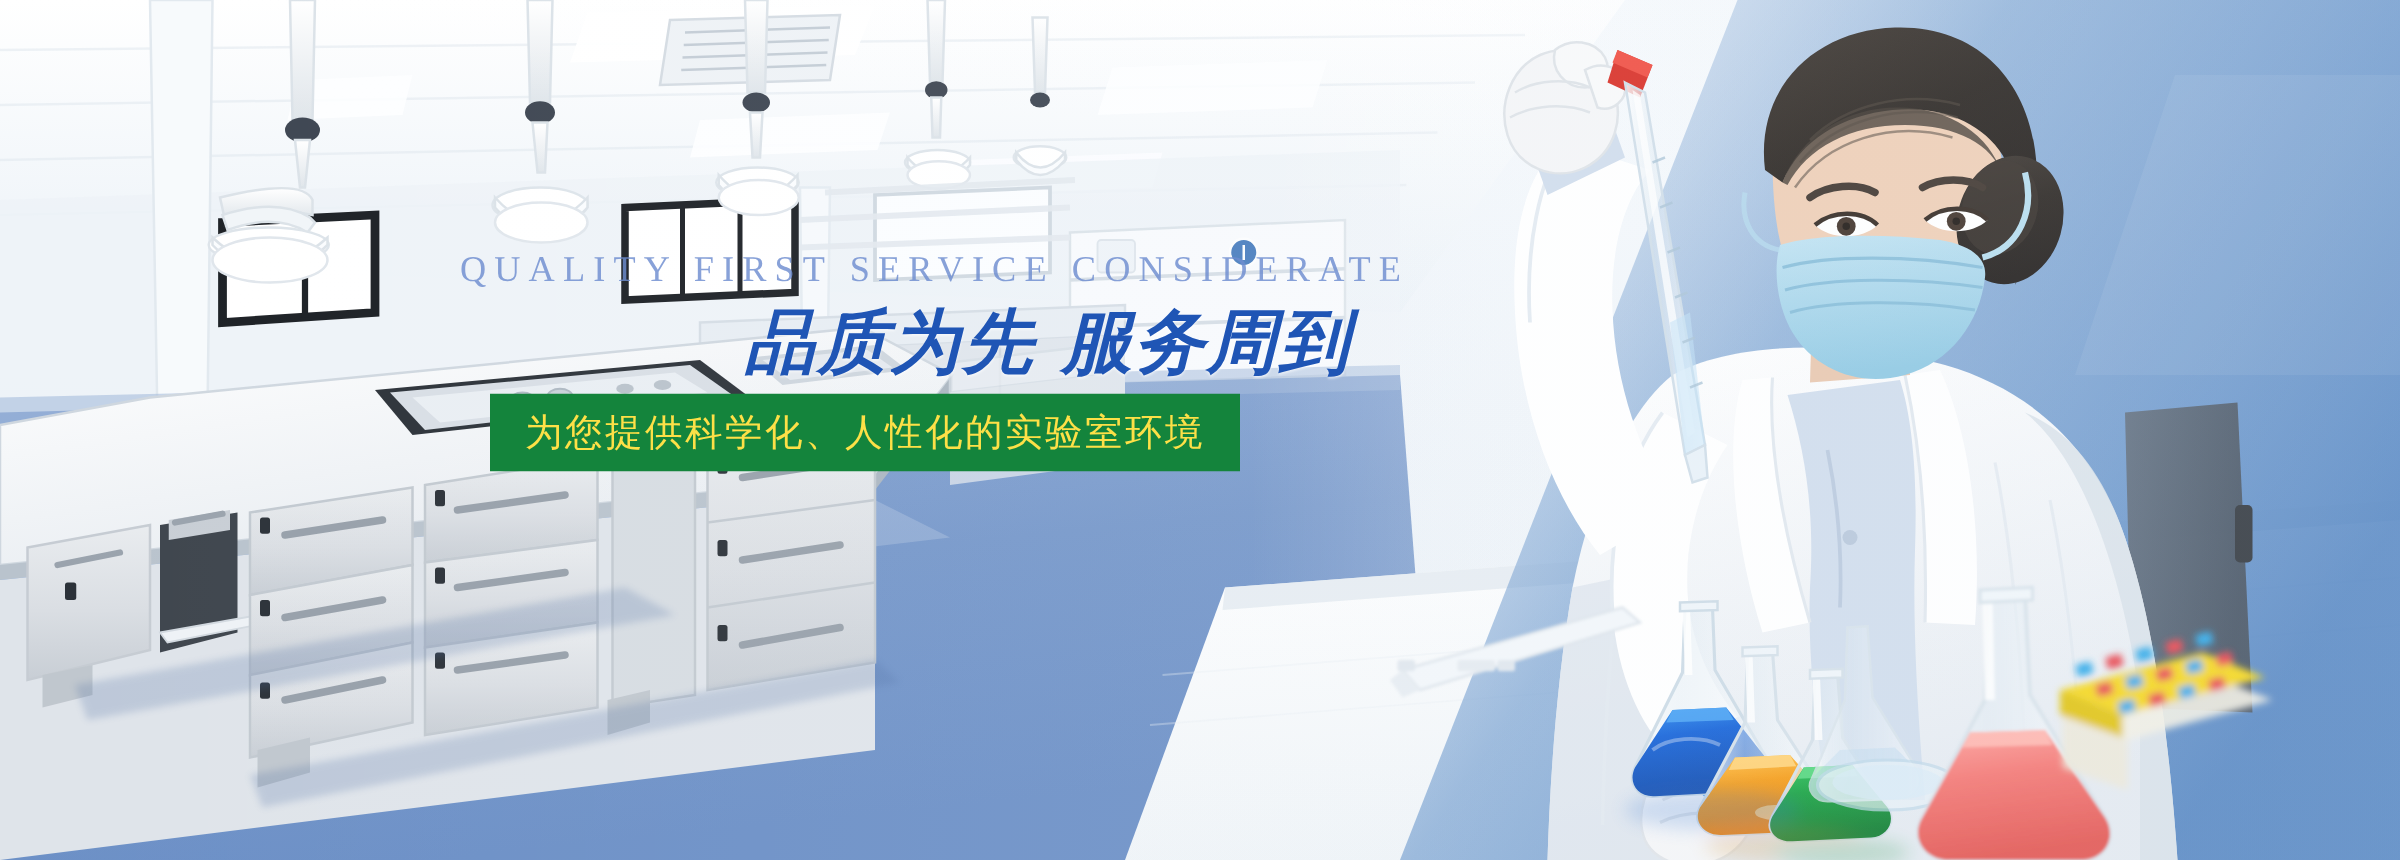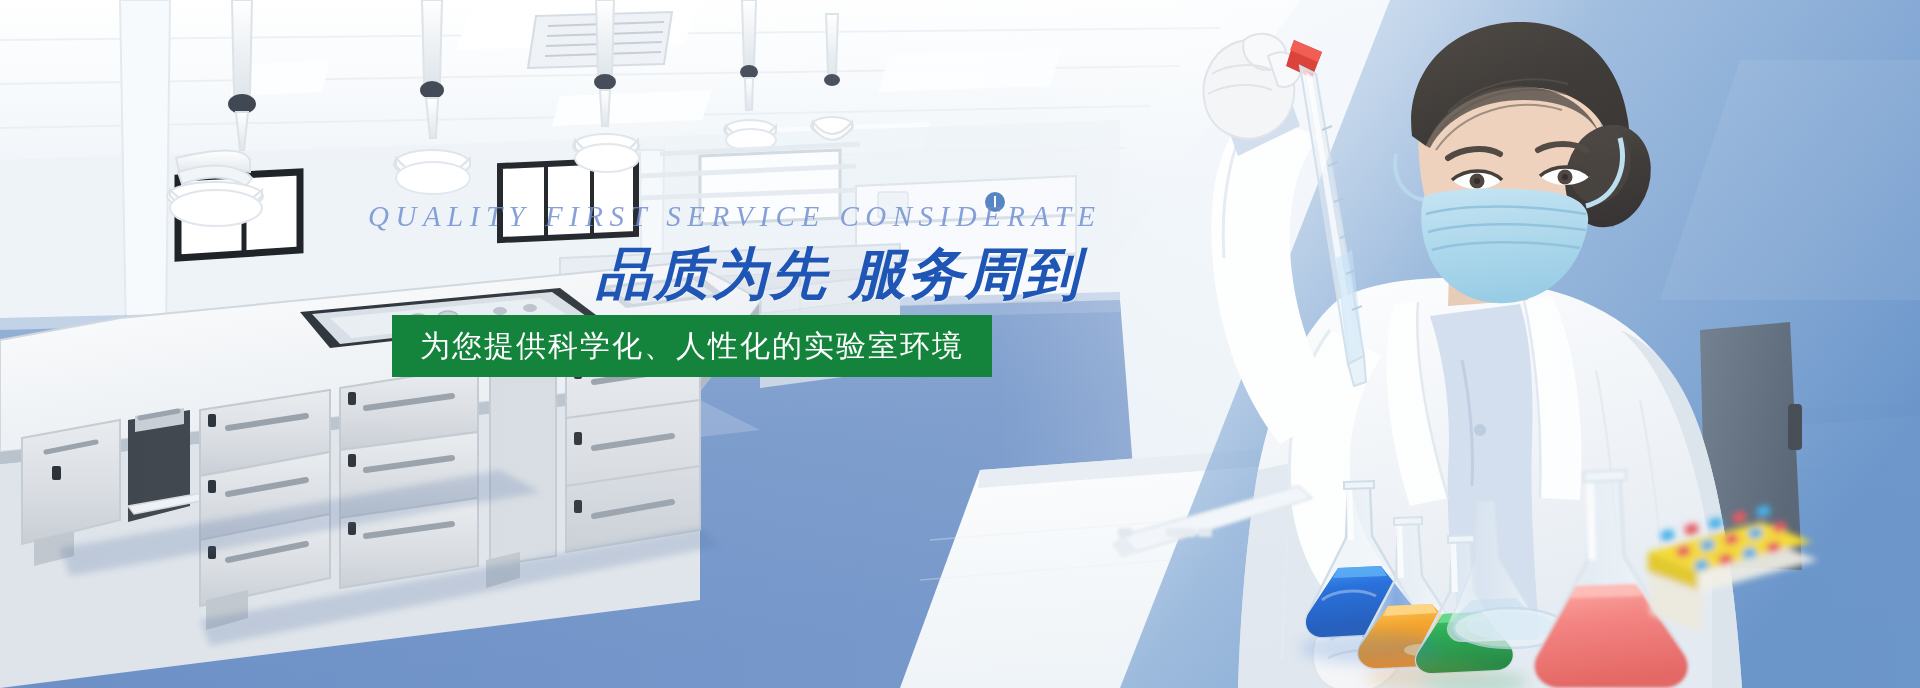--- a/index.html
+++ b/index.html
@@ -17,38 +17,38 @@
 
   
   .copy{
     position:absolute; left:0; top:0; width:1920px; height:688px;
     pointer-events:none;
   }
   .eng{
     position:absolute; left:368px; top:200px; width:660px;
     font-family:"Liberation Serif","DejaVu Serif",serif;
     font-size:29px; letter-spacing:6.5px; white-space:nowrap;
-    color:#6e8dd0; opacity:.82; text-align:center;font-style:italic;
+    color:#6e8dd0; opacity:.82; text-align:center;
   }
   .headline{
     position:absolute; left:596px; top:237px;
     font-family:"DejaVu Sans","Liberation Sans",sans-serif;
     font-weight:bold; font-size:56px; letter-spacing:2px;
     color:#1f55b5; white-space:nowrap;
     text-shadow:0 1px 2px rgba(255,255,255,.55);
     font-style:italic;
   }
   .greenbox{
     position:absolute; left:392px; top:315px;
     width:600px; height:62px; background:#14843c;
     display:flex; align-items:center; justify-content:center;
   }
   .greenbox .sub{
     font-family:Liberation Sans, sans-serif;
-    font-size:30px; color:#ffffff; letter-spacing:2px; white-space:nowrap;
+    font-size:30px; color:#fde047; letter-spacing:2px; white-space:nowrap;
   }
 </style>
 </head>
 <body>
 
 <div class="banner">
 
   <div class="scene">
     <svg viewBox="0 0 1920 688" xmlns="http://www.w3.org/2000/svg">
       <defs>

